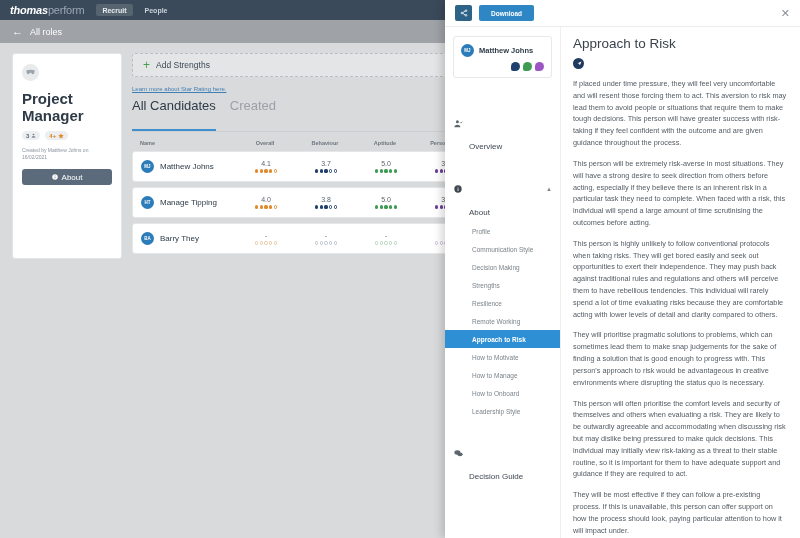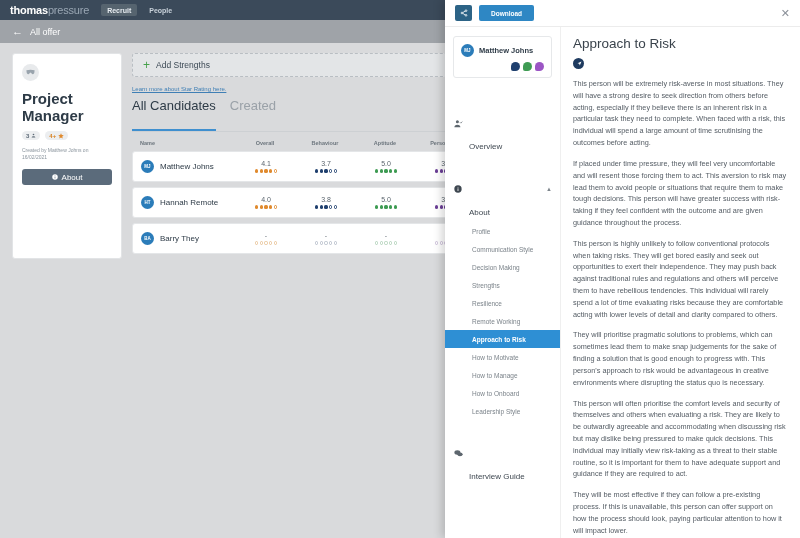--- a/index.html
+++ b/index.html
@@ -12,21 +12,21 @@
   #app { position: relative; width: 800px; height: 538px; }
 
   
   .bg-app { position: absolute; inset: 0; background: #d9dadc; }
 
   .topnav {
     height: 20px; background: #3b4a5a;
     display: flex; align-items: center; padding: 0 10px; gap: 12px;
   }
   .brand { font-size: 11px; letter-spacing: -0.2px; }
-  .brand .b1 { color: #ffffff; font-weight: bold; }
+  .brand .b1 { color: #ffffff; font-weight: bold; font-style: italic; }
   .brand .b2 { color: #9aa7b4; }
   .nav-pill {
     font-size: 7px; color: #e7ecf1; background: #56646f;
     padding: 2.5px 6px; border-radius: 2px; font-weight: bold;
   }
   .nav-link { font-size: 7px; color: #c9d2da; font-weight: bold; }
 
   .subbar {
     height: 23px; background: #9fa3a8;
     display: flex; align-items: center; padding: 0 12px; gap: 7px;
@@ -163,29 +163,29 @@
 </style>
 </head>
 <body>
 
 <div id="app">
 
   <div class="bg-app">
 
     <div class="topnav">
       <div class="brand">
-        <span class="b1">thomas</span><span class="b2">pressure</span>
+        <span class="b1">thomas</span><span class="b2">perform</span>
       </div>
       <div class="nav-pill">Recruit</div>
       <div class="nav-link">People</div>
     </div>
 
     <div class="subbar">
       <span class="back-arrow">←</span>
-      <span class="back-label">All offer</span>
+      <span class="back-label">All roles</span>
       <div class="share-fab">
         <svg width="9" height="9" viewBox="0 0 24 24" fill="none" stroke="#ffffff" stroke-width="2.4">
           <circle cx="18" cy="5" r="2.6"></circle>
             <circle cx="6" cy="12" r="2.6"></circle>
             <circle cx="18" cy="19" r="2.6"></circle>
           <line x1="8.3" y1="10.8" x2="15.7" y2="6.2"></line>
             <line x1="8.3" y1="13.2" x2="15.7" y2="17.8"></line>
         </svg>
       </div>
     </div>
@@ -285,21 +285,21 @@
                   <div class="dot" style="background: rgb(107, 63, 150);"></div>
                   <div class="dot" style="background: rgb(107, 63, 150);"></div>
                   <div class="dot" style="background: linear-gradient(90deg, rgb(107, 63, 150) 50%, rgb(255, 255, 255) 50%); border: 0.6px solid rgb(107, 63, 150);"></div>
                   <div class="dot" style="background: rgb(255, 255, 255); border: 0.6px solid rgb(107, 63, 150);"></div>
                 </div>
               </div>
             </div>
             <div class="row">
               <div class="cell-name">
                 <div class="ava">HT</div>
-                <div class="cand-name">Hannah Remote</div>
+                <div class="cand-name">Manage Tipping</div>
               </div>
               <div class="cell-num">
                 <div class="score">4.0</div>
                 <div class="dots">
                   <div class="dot" style="background: rgb(224, 138, 46);"></div>
                   <div class="dot" style="background: rgb(224, 138, 46);"></div>
                   <div class="dot" style="background: rgb(224, 138, 46);"></div>
                   <div class="dot" style="background: rgb(224, 138, 46);"></div>
                   <div class="dot" style="background: rgb(255, 255, 255); border: 0.6px solid rgb(224, 138, 46);"></div>
                 </div>
@@ -449,36 +449,36 @@
             <div class="nav-sub">How to Manage</div>
             <div class="nav-sub">How to Onboard</div>
             <div class="nav-sub">Leadership Style</div>
             <div class="nav-group">
               <span class="nav-ic">
                 <svg width="9" height="9" viewBox="0 0 24 24" fill="#5d666e">
                   <ellipse cx="9" cy="9" rx="8" ry="6"></ellipse>
                   <ellipse cx="16" cy="14" rx="7" ry="5"></ellipse>
                 </svg>
               </span>
-              <span class="nav-group-lbl">Interview Guide</span>
+              <span class="nav-group-lbl">Decision Guide</span>
             </div>
           </div>
       </div>
 
       <div class="ov-content">
         <div class="rep-title">Approach to Risk</div>
         <div class="rep-icon">
           <svg width="6" height="5" viewBox="0 0 24 20" fill="#ffffff">
               <path d="M22 2 L6 9 L13 11 L15 18 Z"></path>
             </svg>
         </div>
         <div id="paras-host">
+            <p class="rep-p">If placed under time pressure, they will feel very uncomfortable and will resent those forcing them to act. This aversion to risk may lead them to avoid people or situations that require them to make tough decisions. This person will have greater success with risk-taking if they feel confident with the outcome and are given guidance throughout the process.</p>
             <p class="rep-p">This person will be extremely risk-averse in most situations. They will have a strong desire to seek direction from others before acting, especially if they believe there is an inherent risk in a particular task they need to complete. When faced with a risk, this individual will spend a large amount of time scrutinising the outcomes before acting.</p>
-            <p class="rep-p">If placed under time pressure, they will feel very uncomfortable and will resent those forcing them to act. This aversion to risk may lead them to avoid people or situations that require them to make tough decisions. This person will have greater success with risk-taking if they feel confident with the outcome and are given guidance throughout the process.</p>
             <p class="rep-p">This person is highly unlikely to follow conventional protocols when taking risks. They will get bored easily and seek out opportunities to exert their independence. They may push back against traditional rules and regulations and others will perceive them to have rebellious tendencies. This individual will rarely spend a lot of time evaluating risks because they are comfortable acting with lower levels of detail and clarity compared to others.</p>
             <p class="rep-p">They will prioritise pragmatic solutions to problems, which can sometimes lead them to make snap judgements for the sake of finding a solution that is good enough to progress with. This person's approach to risk would be advantageous in creative environments where disrupting the status quo is necessary.</p>
             <p class="rep-p">This person will often prioritise the comfort levels and security of themselves and others when evaluating a risk. They are likely to be outwardly agreeable and accommodating when discussing risk but may dislike being pressured to make quick decisions. This individual may initially view risk-taking as a threat to their stable routine, so it is important for them to have adequate support and guidance if they are required to act.</p>
-            <p class="rep-p">They will be most effective if they can follow a pre-existing process. If this is unavailable, this person can offer support on how the process should look, paying particular attention to how it will impact lower.</p>
+            <p class="rep-p">They will be most effective if they can follow a pre-existing process. If this is unavailable, this person can offer support on how the process should look, paying particular attention to how it will impact under.</p>
           </div>
       </div>
     </div>
   </div>
 </div>
 
 </body></html>

